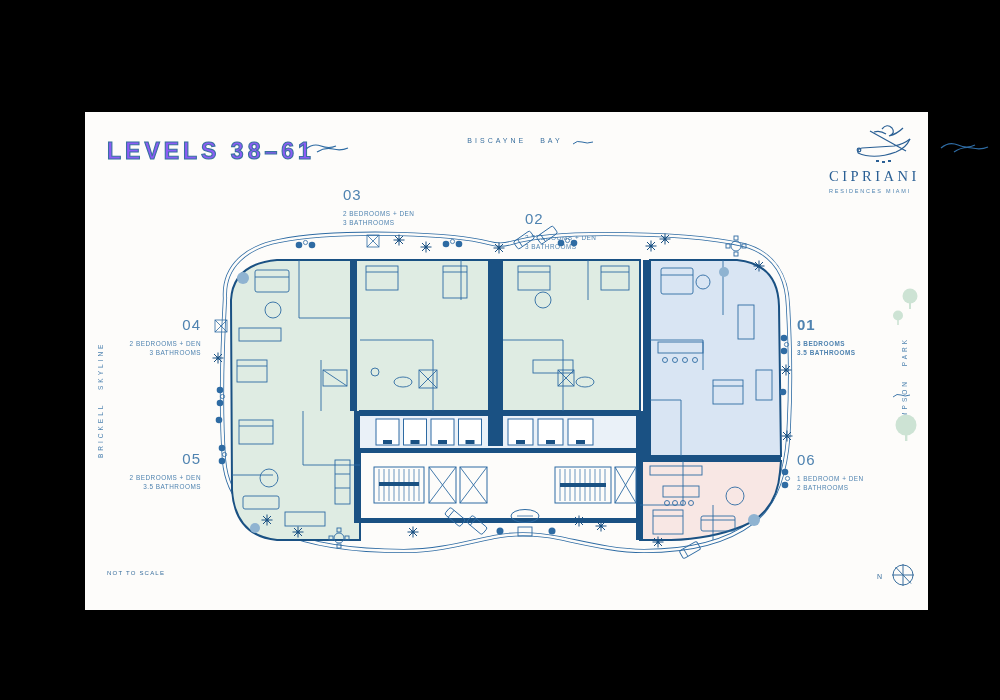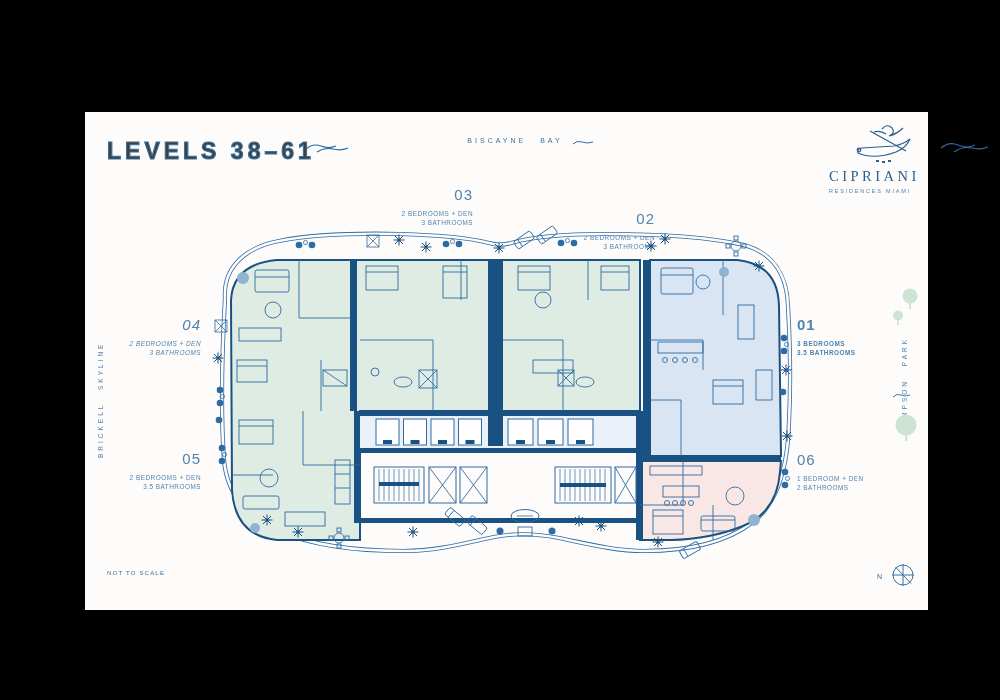--- a/index.html
+++ b/index.html
@@ -2,38 +2,38 @@
 <html><head>
 <meta charset="utf-8">
 <style>
   html,body{margin:0;padding:0;background:#000;}
   #page{position:relative;width:1000px;height:700px;background:#000;overflow:hidden;
         font-family:"Liberation Sans",sans-serif;}
   #canvas{position:absolute;left:85px;top:112px;width:843px;height:498px;background:#fdfcfa;}
 
   
   .title{position:absolute;left:22px;top:26px;font-size:23px;font-weight:700;
-         letter-spacing:4px;color:#404040;-webkit-text-stroke:1.1px #39719f;white-space:nowrap;}
+         letter-spacing:4px;color:#8b5cf6;-webkit-text-stroke:1.1px #39719f;white-space:nowrap;}
   .bay{position:absolute;left:330px;top:25px;width:200px;text-align:center;font-size:7px;
        letter-spacing:3px;word-spacing:9px;color:#3a6f9e;}
   .wave{position:absolute;}
   .logo{position:absolute;left:744px;top:8px;width:112px;text-align:left;}
   .logo-name{font-family:"Liberation Serif",serif;font-size:14.5px;letter-spacing:3.5px;
              color:#2a5f94;margin-top:2px;}
   .logo-tag{font-size:5.5px;letter-spacing:1.8px;color:#4f83b0;margin-top:3px;}
 
   
   .ulabel{position:absolute;color:#4f83b0;line-height:1.45;}
   .ulabel .num{font-size:15px;letter-spacing:1px;margin-bottom:3px;}
   .ulabel .desc{font-size:6.4px;letter-spacing:.5px;}
-  .u-center{width:130px;text-align:right;}
+  .u-center{width:130px;text-align:left;}
   .u-right{width:110px;text-align:right;}
   .u-left{width:110px;text-align:left;}
   .u03{left:258px;top:72px;} .u02{left:440px;top:72px;margin-top:24px;}
-  .u04{left:6px;top:202px;font-style:italic;}  .u05{left:6px;top:336px;}
+  .u04{left:6px;top:202px;}  .u05{left:6px;top:336px;}
   .u01{left:712px;top:202px;font-weight:bold;} .u06{left:712px;top:337px;}
 
   
   .vlabel{position:absolute;writing-mode:vertical-rl;transform:rotate(180deg);
           font-size:6.5px;letter-spacing:3px;word-spacing:8px;color:#4f83b0;white-space:nowrap;}
   .vleft{left:12px;top:196px;height:150px;}
   .vright{left:816px;top:198px;height:120px;}
 
   
   .scale-note{position:absolute;left:22px;top:458px;font-size:6px;letter-spacing:1.2px;color:#3a6f9e;}

